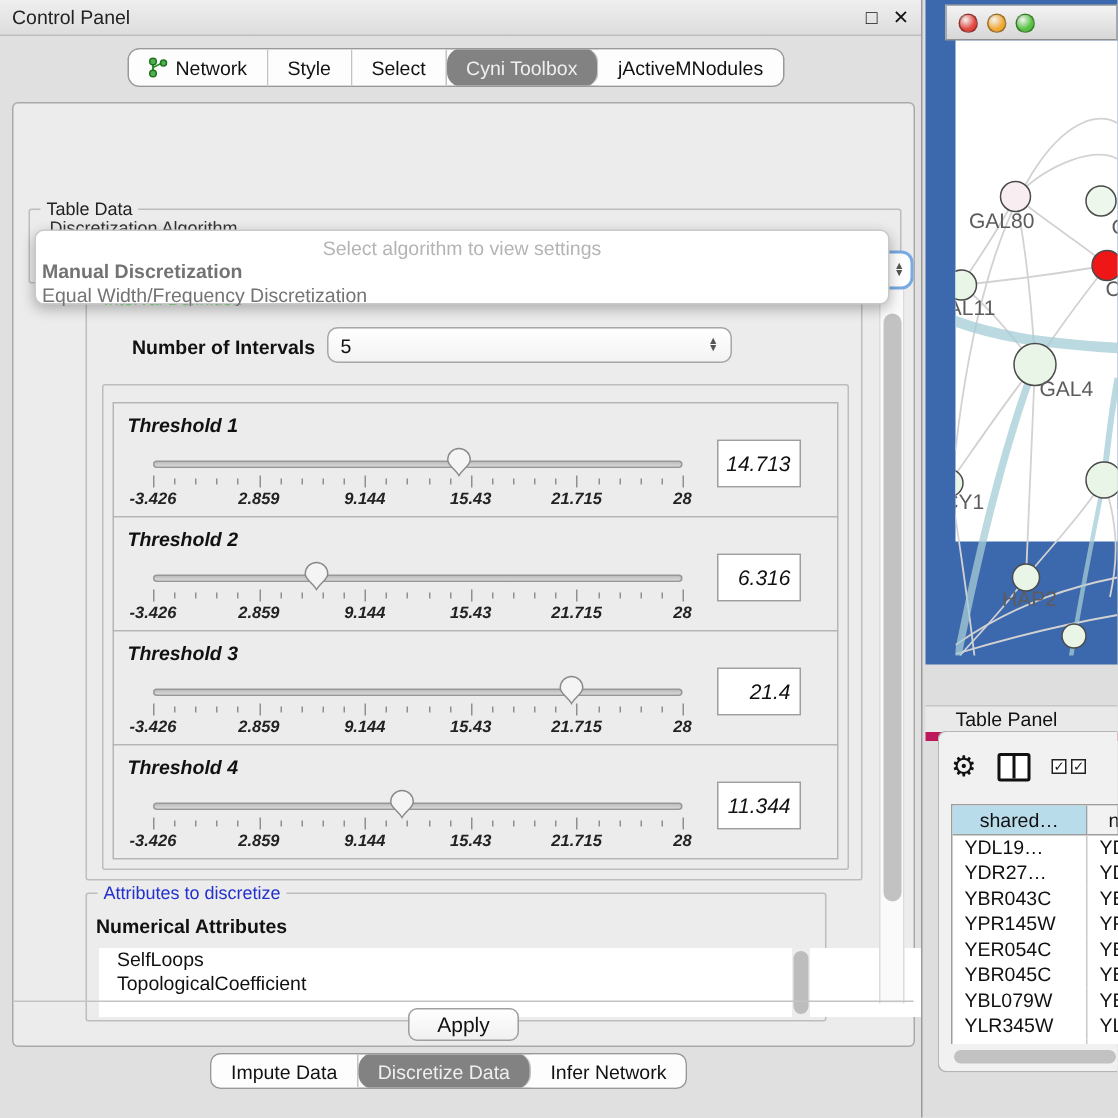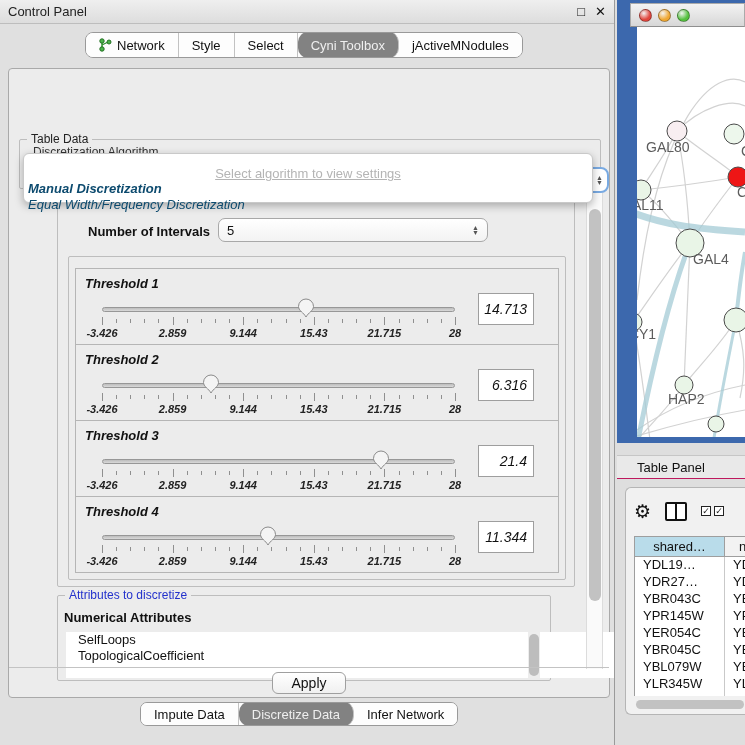--- a/index.html
+++ b/index.html
@@ -37,22 +37,22 @@
     border:1px solid #a8a8a8; border-radius:7px; display:flex; align-items:center;
     font-size:13px; color:#111; padding:0 8px; height:24px; }
   .combo .clabel { flex:1; overflow:hidden; white-space:nowrap; }
   .spinner { display:flex; flex-direction:column; align-items:center; line-height:5px;
     font-size:7px; color:#555; padding-left:6px; }
 
   
   #algo-popup { position:absolute; left:14px; top:84px; width:570px; height:50px;
     background:#fff; border:1px solid #c9c9c9; border-radius:6px;
     box-shadow:0 3px 9px rgba(0,0,0,.28); z-index:6; font-size:13px; }
-  #algo-popup .hint { text-align:center; color:#b4b4b4; padding-top:12px;text-decoration:underline; }
-  #algo-popup .item { padding:0 4px; color:#0c4a6e; line-height:16px;font-style:italic; }
+  #algo-popup .hint { text-align:center; color:#b4b4b4; padding-top:4px; }
+  #algo-popup .item { padding:0 4px; color:#737373; line-height:16px; }
   #algo-popup .item.bold { font-weight:bold; }
   #algo-combo-fragment { position:absolute; left:560px; top:98px; width:40px; height:26px;
     background:#fff; border:2px solid #79aae2; border-radius:8px; z-index:2;
     display:flex; align-items:center; justify-content:flex-end; padding-right:4px; }
   #algo-group-label { position:absolute; left:24px; top:76px; font-size:12px; color:#333; z-index:1; }
 
   
   #scroll-area { position:absolute; left:6px; top:122px; width:590px; height:478px; }
   #v-scrollbar { position:absolute; right:2px; top:0; width:17px; height:478px;
     background:#fafafa; border-left:1px solid #dcdcdc; border-right:1px solid #dcdcdc; }
@@ -92,24 +92,24 @@
     border-radius:6px; font-size:14px; color:#111; padding:2px 18px; }
   #bottom-tabs { position:absolute; left:140px; top:702px; height:24px; display:flex;
     background:#fdfdfd; border:1px solid #999; border-radius:7px; overflow:hidden; }
 
   
   #net-window { position:absolute; left:617px; top:0; width:128px; height:443px; background:#3c68ad; }
   #net-titlebar { position:absolute; left:13px; top:3px; width:115px; height:24px;
     background:linear-gradient(#f3f3f3,#d7d7d7); border:1px solid #aaa; border-bottom-color:#8f8f8f;
     display:flex; align-items:center; gap:6px; padding-left:8px; }
   .light { width:13px; height:13px; border-radius:50%; border:1px solid rgba(0,0,0,.35); }
-  #net-canvas { position:absolute; left:20px; top:27px; width:108px; height:410px; background:#fff; }
-
-  #tp-band { position:absolute; left:617px; top:455px; width:128px; height:24px;
-    background:#e9e9e9; border-top:1px solid #c6c6c6; border-bottom:1px solid #be185d;
+  #net-canvas { position:absolute; left:20px; top:27px; width:108px; height:334px; background:#fff; }
+
+  #tp-band { position:absolute; left:617px; top:470px; width:128px; height:24px;
+    background:#e9e9e9; border-top:1px solid #c6c6c6; border-bottom:6px solid #be185d;
     display:flex; align-items:center; font-size:13px; color:#111; padding-left:20px; }
   #tp-window { position:absolute; left:625px; top:487px; width:120px; height:228px;
     background:#f1f1f1; border:1px solid #b5b5b5; border-right:none; border-radius:6px 0 0 6px; }
   #tp-toolbar { position:absolute; left:8px; top:6px; width:110px; height:34px;
     display:flex; align-items:center; gap:14px; }
   .gear { font-size:19px; color:#111; }
   .split-icon { width:22px; height:19px; border:2px solid #111; border-radius:2px; position:relative; background:#fff; }
   .split-icon::after { content:""; position:absolute; left:8px; top:0; width:2px; height:15px; background:#111; }
   .cb { width:10px; height:10px; border:1.5px solid #222; font-size:9px; line-height:9px;
     color:#222; text-align:center; background:#fff; }

